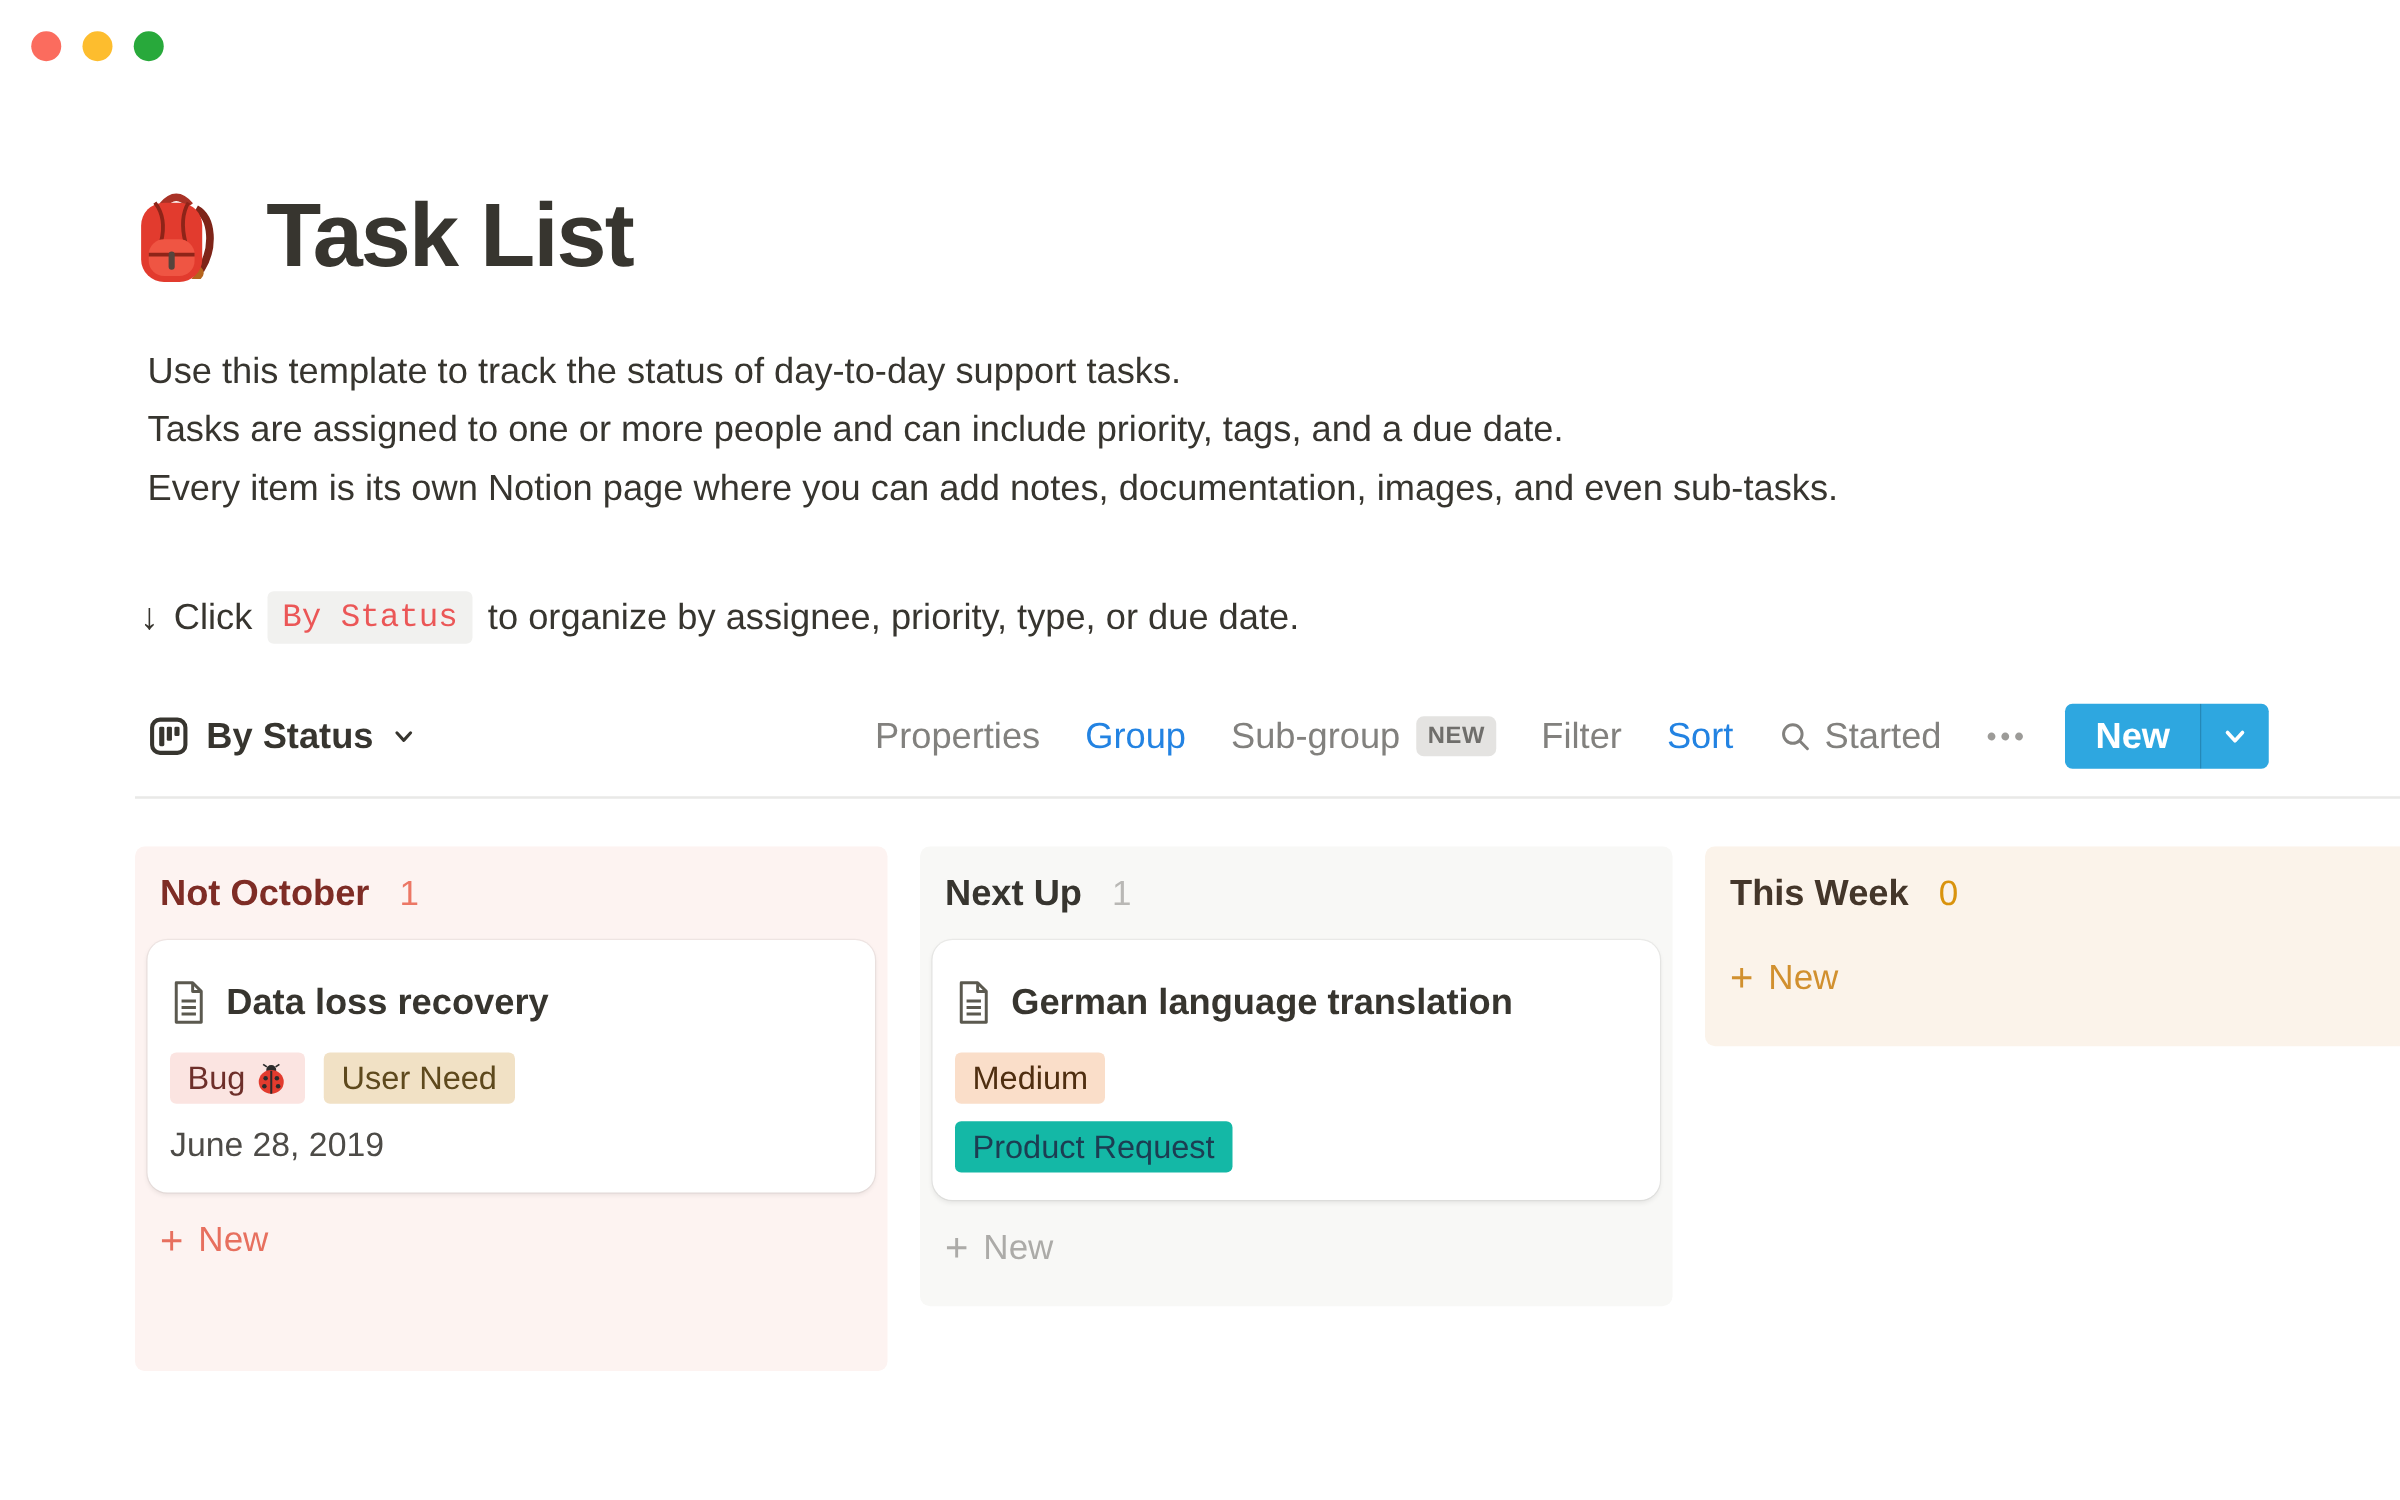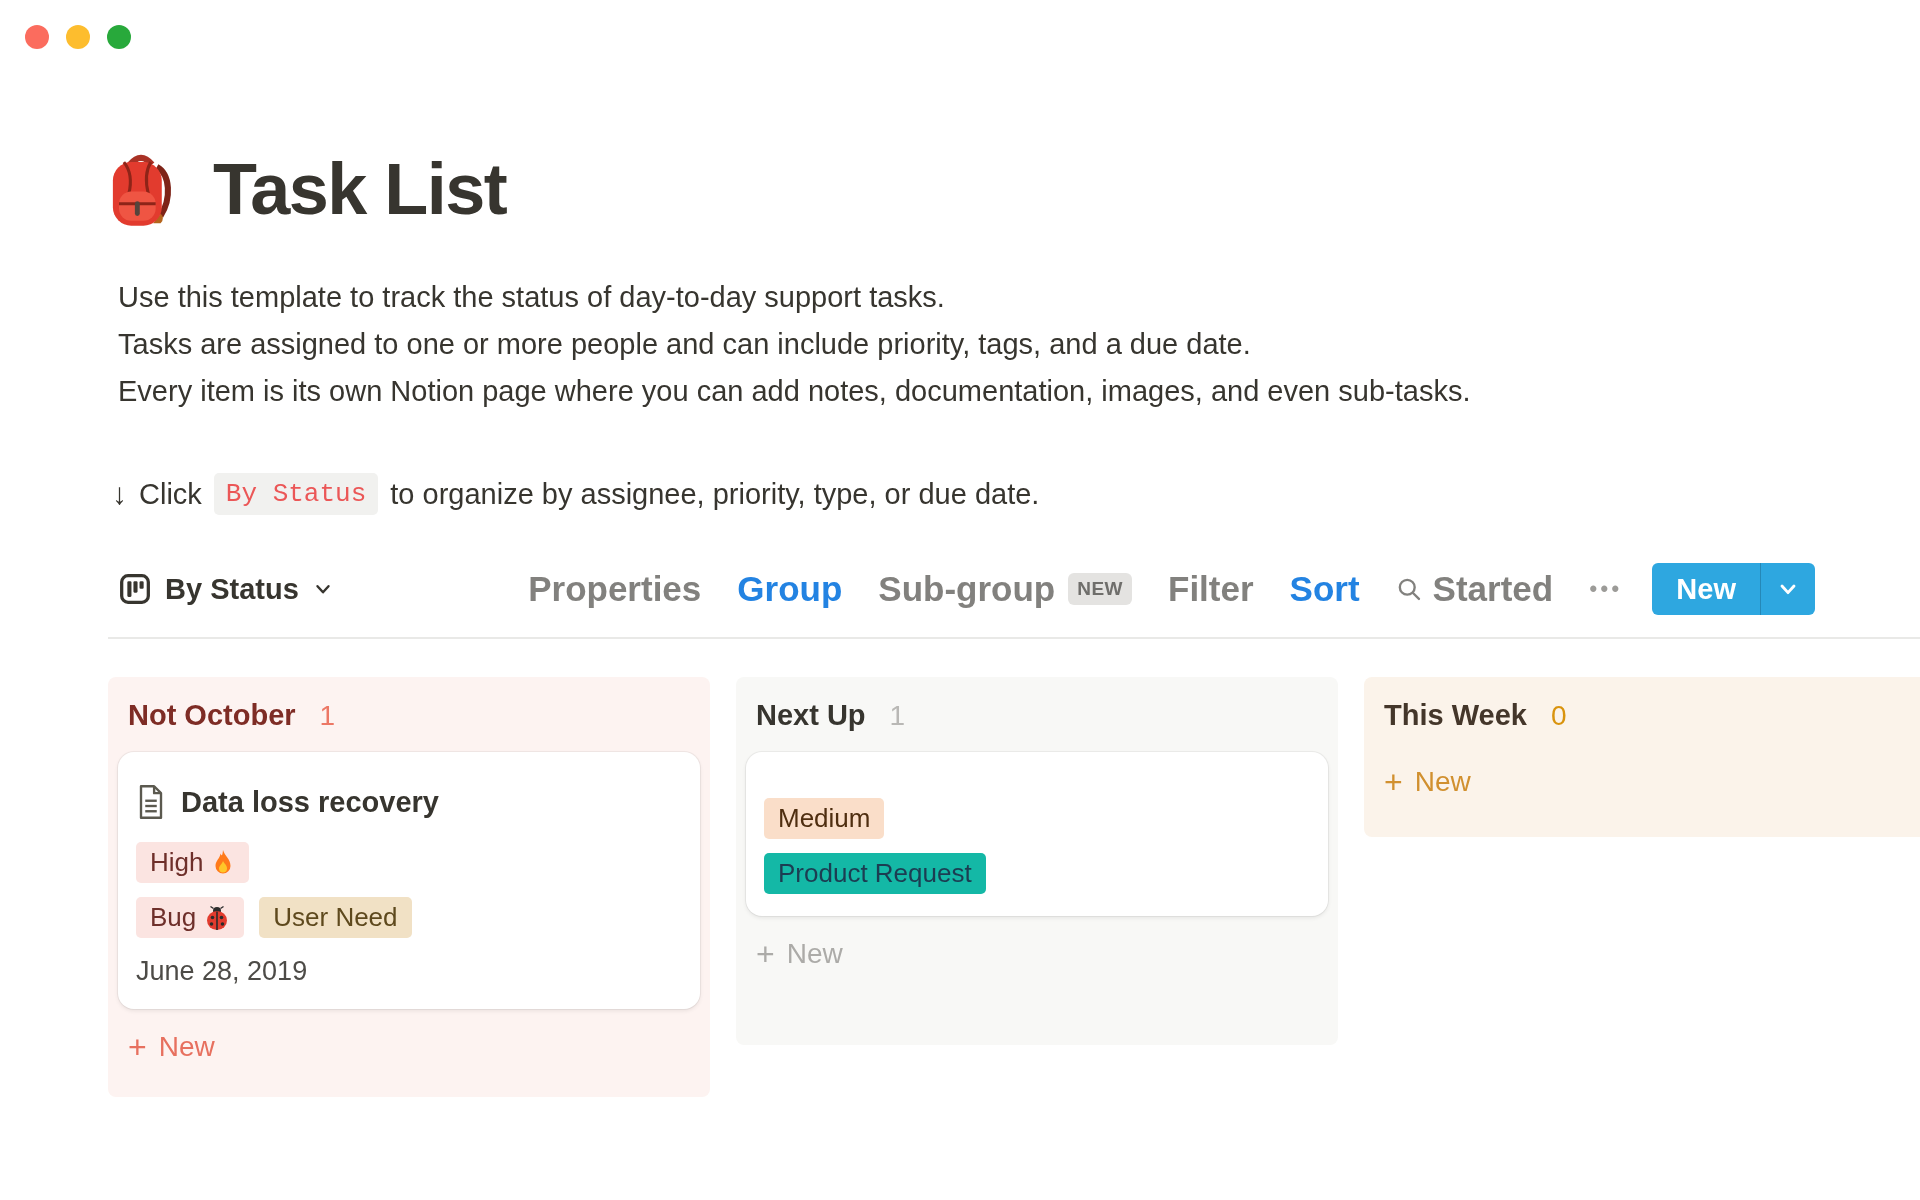--- a/index.html
+++ b/index.html
@@ -25,21 +25,21 @@
   .instruction { margin:58px 0 0 112px; font-size:29px; display:flex; align-items:center; gap:12px; }
   .instruction .arrow { font-size:30px; }
   .code-chip { font-family:"Liberation Mono", monospace; font-size:26px; color:#EB5757;
     background:#F1F1EF; border-radius:5px; padding:6px 12px; }
 
   
   .toolbar { margin:48px 0 0 118px; width:1697px; display:flex; align-items:center; }
   .view-selector { display:flex; align-items:center; gap:13px; cursor:pointer; }
   .view-selector .label { font-size:29px; font-weight:700; color:#37352F; }
   .toolbar-right { margin-left:auto; display:flex; align-items:center; gap:36px; }
-  .menu-item { font-size:35px; color:#82817E; cursor:pointer;font-weight:bold; }
+  .menu-item { font-size:29px; color:#82817E; cursor:pointer; }
   .menu-item.active { color:#2383E2; }
   .subgroup-wrap { display:flex; align-items:center; gap:13px; }
   .new-badge { font-size:19px; font-weight:600; letter-spacing:0.5px; color:#6F6E6B;
     background:#E4E3E1; border-radius:6px; padding:5px 9px; }
   .search-wrap { display:flex; align-items:center; gap:10px; cursor:pointer; }
   .search-wrap .menu-item { color:#82817E; }
   .more-dots { font-size:23px; letter-spacing:3px; color:#9C9B98; cursor:pointer; }
   .new-button { display:flex; align-items:stretch; background:#2EA7E0; border-radius:6px;
     height:52px; overflow:hidden; cursor:pointer; margin-left:-6px; }
   .new-button .main { display:flex; align-items:center; padding:0 24px; color:#fff;
@@ -192,31 +192,20 @@
           <span>
             <svg width="30" height="36" viewBox="0 0 24 28">
               <path d="M4 1.4 H14.5 L20 6.9 V26.6 H4 Z" stroke="#5B594F" stroke-width="1.9" fill="none" stroke-linejoin="round"></path>
               <path d="M14.5 1.4 V6.9 H20" stroke="#5B594F" stroke-width="1.9" fill="none" stroke-linejoin="round"></path>
               <line x1="7.4" y1="13" x2="16.6" y2="13" stroke="#5B594F" stroke-width="1.9"></line>
               <line x1="7.4" y1="17.2" x2="16.6" y2="17.2" stroke="#5B594F" stroke-width="1.9"></line>
               <line x1="7.4" y1="21.4" x2="16.6" y2="21.4" stroke="#5B594F" stroke-width="1.9"></line>
             </svg>
           </span>
           <span class="card-title">Data loss recovery</span>
-        </div>
-        <div class="tag-row">
-          <span class="tag tag-red">
-            <span>High</span>
-            <span>
-              <svg width="24" height="28" viewBox="0 0 24 28">
-                <path d="M12 1 C13.5 7 19.5 9.5 19.5 17 A7.5 7.5 0 1 1 4.5 17 C4.5 11.5 9 9.5 9.5 4.5 C10.6 7.2 11.4 7.6 12 1 Z" fill="#FF7A1A"></path>
-                <path d="M12 12 C13.4 15 16 16 16 19.6 A4 4 0 1 1 8 19.6 C8 16.8 10.8 15.6 12 12 Z" fill="#FFC629"></path>
-              </svg>
-            </span>
-          </span>
         </div>
         <div class="tag-row">
           <span class="tag tag-red">
             <span>Bug</span>
             <span>
               <svg width="26" height="26" viewBox="0 0 26 26">
                 <circle cx="13" cy="6" r="4" fill="#2B2B2B"></circle>
                 <line x1="9.5" y1="3.5" x2="6.5" y2="1.5" stroke="#2B2B2B" stroke-width="1.4"></line>
                 <line x1="16.5" y1="3.5" x2="19.5" y2="1.5" stroke="#2B2B2B" stroke-width="1.4"></line>
                 <ellipse cx="13" cy="15.5" rx="10" ry="9.5" fill="#E23B2E"></ellipse>
@@ -239,20 +228,32 @@
         <span>New</span>
       </div>
     </div>
 
     <div class="column theme-gray">
       <div class="col-header">
         <span class="col-name">Next Up</span>
         <span class="col-count">1</span>
       </div>
       <div class="card">
+        <div class="card-title-row">
+          <span>
+            <svg width="30" height="36" viewBox="0 0 24 28">
+              <path d="M4 1.4 H14.5 L20 6.9 V26.6 H4 Z" stroke="#5B594F" stroke-width="1.9" fill="none" stroke-linejoin="round"></path>
+              <path d="M14.5 1.4 V6.9 H20" stroke="#5B594F" stroke-width="1.9" fill="none" stroke-linejoin="round"></path>
+              <line x1="7.4" y1="13" x2="16.6" y2="13" stroke="#5B594F" stroke-width="1.9"></line>
+              <line x1="7.4" y1="17.2" x2="16.6" y2="17.2" stroke="#5B594F" stroke-width="1.9"></line>
+              <line x1="7.4" y1="21.4" x2="16.6" y2="21.4" stroke="#5B594F" stroke-width="1.9"></line>
+            </svg>
+          </span>
+          <span class="card-title">German language translation</span>
+        </div>
         <div class="tag-row">
           <span class="tag tag-orange">
             <span>Medium</span>
           </span>
         </div>
         <div class="tag-row">
           <span class="tag tag-blue">
             <span>Product Request</span>
           </span>
         </div>

